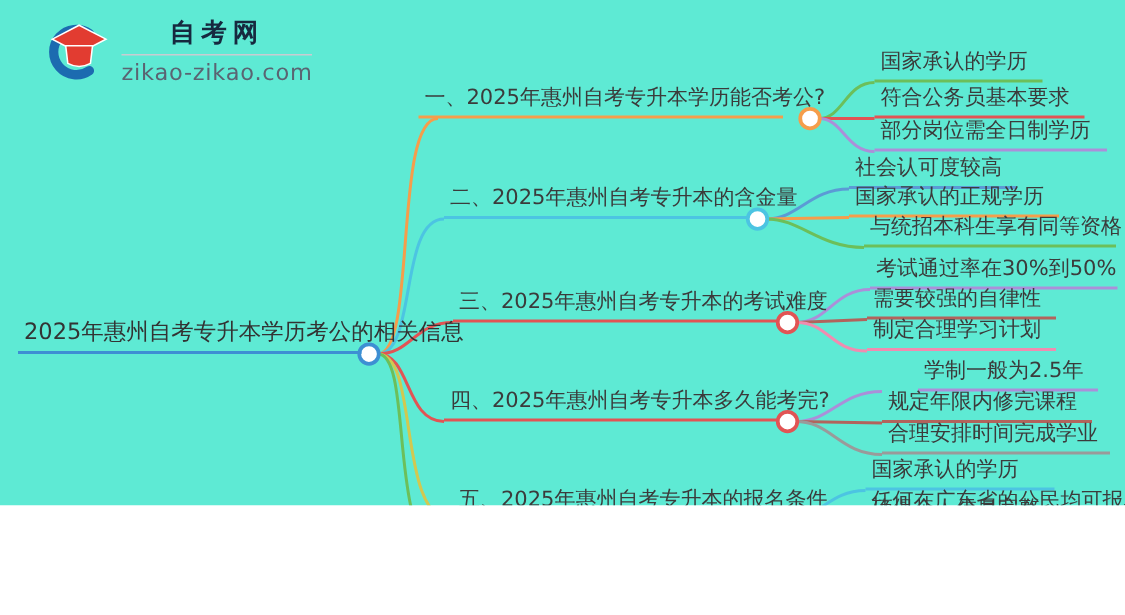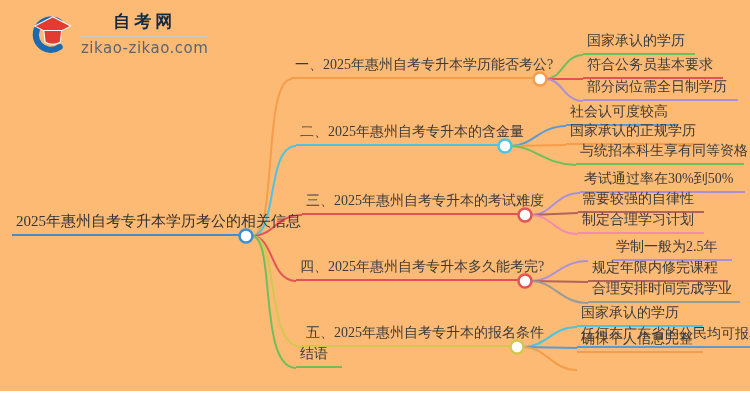--- a/index.html
+++ b/index.html
@@ -1,21 +1,21 @@
 <!DOCTYPE html>
 <html><head>
 <meta charset="utf-8">
 <style>
   html,body{margin:0;padding:0;background:#fff;}
-  .stage{position:relative;width:750px;height:391px;background:#fdba74;
+  .stage{position:relative;width:750px;height:337px;background:#5eead4;
          font-family:"DejaVu Sans","Liberation Sans",sans-serif;overflow:hidden;}
   .edges{position:absolute;left:0;top:0;width:750px;height:410px;}
   .node{position:absolute;box-sizing:border-box;white-space:nowrap;overflow:visible;
         color:#3b3b3b;font-size:14px;line-height:18px;padding:2px 4px 3px 4px;
-        border-bottom:2px solid #404040;font-family:Liberation Serif, serif;}
+        border-bottom:2px solid #404040;}
   .node.root{font-size:15px;line-height:19px;color:#333;}
   .logo{position:absolute;left:28px;top:10px;display:flex;align-items:center;gap:9px;cursor:pointer;}
   .logo-text{display:flex;flex-direction:column;align-items:center;}
   .logo-name{font-size:17px;font-weight:bold;color:#16293f;letter-spacing:4px;}
   .logo-rule{width:100%;height:1px;background:#c9ccd1;margin:3px 0 2px 0;}
   .logo-url{font-size:15px;color:#5a6472;letter-spacing:.5px;}
 </style>
 </head>
 <body>
 
@@ -66,21 +66,21 @@
     </svg>
     <div class="logo-text">
       <span class="logo-name">自考网</span>
       <span class="logo-rule"></span>
       <span class="logo-url">zikao-zikao.com</span>
     </div>
   </div>
 
   <div class="node root" style="left: 12px; top: 210px; width: 229px; border-bottom-color: rgb(61, 143, 211);">2025年惠州自考专升本学历考公的相关信息</div>
 
-  <div class="node" style="left: 291px; top: 54px; width: 243px; border-bottom-color: rgb(245, 157, 75);">一、2025年惠州自考专升本学历能否考公?</div>
+  <div class="node" style="left: 279px; top: 54px; width: 243px; border-bottom-color: rgb(245, 157, 75);">一、2025年惠州自考专升本学历能否考公?</div>
   <div class="node" style="left: 583px; top: 30px; width: 112px; border-bottom-color: rgb(108, 191, 90);">国家承认的学历</div>
   <div class="node" style="left: 583px; top: 54px; width: 140px; border-bottom-color: rgb(226, 84, 84);">符合公务员基本要求</div>
   <div class="node" style="left: 583px; top: 76px; width: 155px; border-bottom-color: rgb(171, 143, 217);">部分岗位需全日制学历</div>
 
   <div class="node" style="left: 296px; top: 121px; width: 203px; border-bottom-color: rgb(76, 196, 226);">二、2025年惠州自考专升本的含金量</div>
   <div class="node" style="left: 566px; top: 101px; width: 112px; border-bottom-color: rgb(91, 155, 213);">社会认可度较高</div>
   <div class="node" style="left: 566px; top: 120px; width: 140px; border-bottom-color: rgb(245, 157, 75);">国家承认的正规学历</div>
   <div class="node" style="left: 576px; top: 140px; width: 168px; border-bottom-color: rgb(108, 191, 90); text-align: right;">与统招本科生享有同等资格</div>
 
   <div class="node" style="left: 302px; top: 190px; width: 217px; border-bottom-color: rgb(226, 84, 84);">三、2025年惠州自考专升本的考试难度</div>

